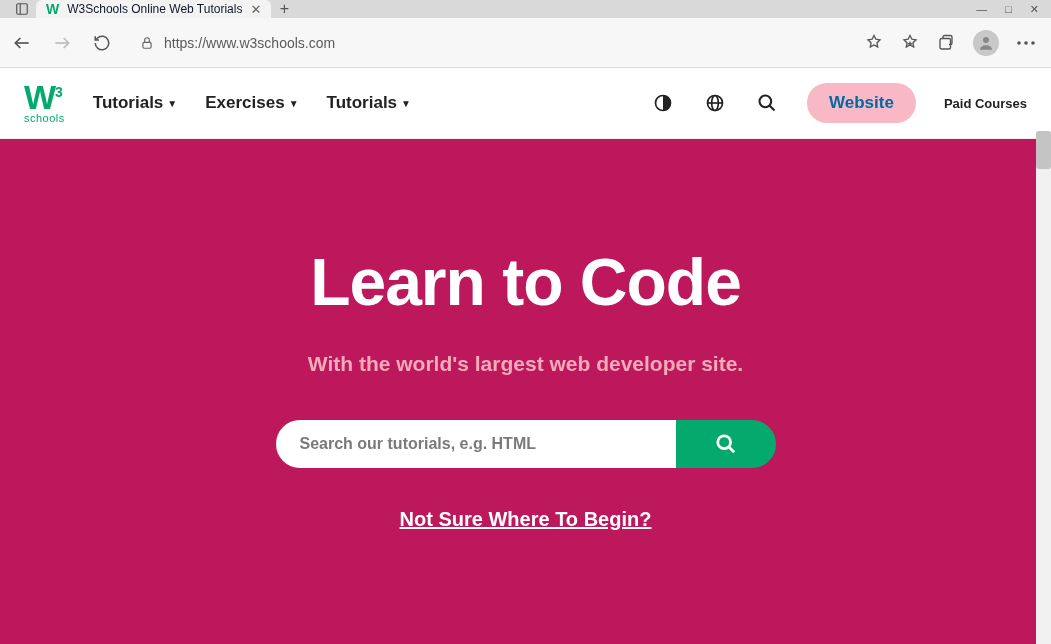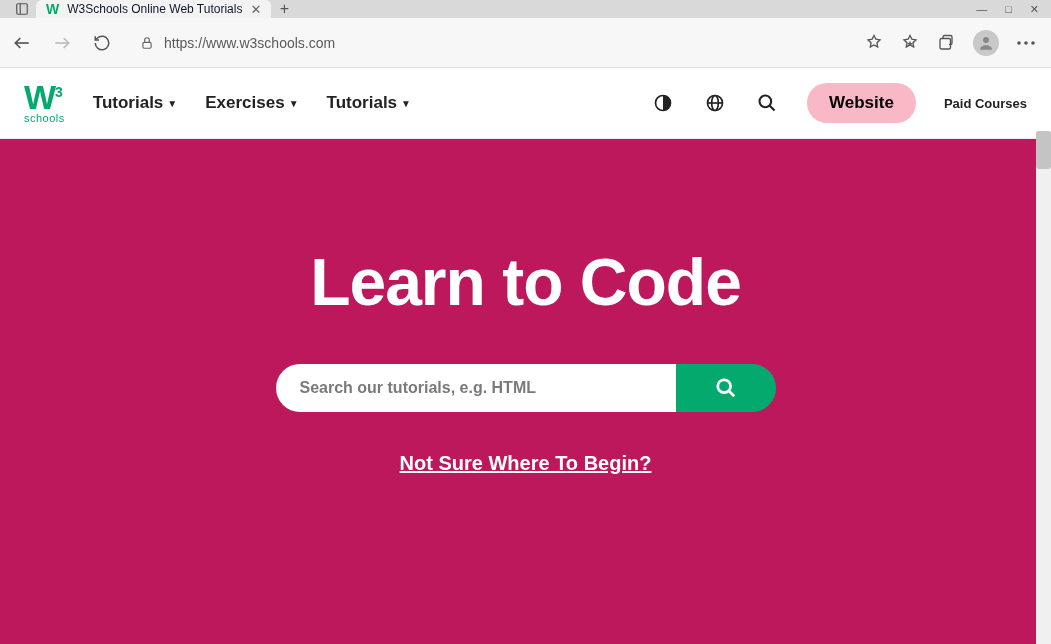--- a/index.html
+++ b/index.html
@@ -30,21 +30,21 @@
     .site-nav { display: flex; align-items: center; height: 71px; background: #fff; padding: 0 24px; gap: 28px; border-bottom: 1px solid #eee; }
     .logo { display: flex; flex-direction: column; align-items: flex-start; color: #04aa6d; line-height: 0.9; }
     .logo-top { font-size: 34px; font-weight: 800; letter-spacing: -1px; }
     .logo-top sup { font-size: 14px; vertical-align: super; }
     .logo-sub { font-size: 11px; font-weight: 400; letter-spacing: 0.5px; margin-top: 2px; }
     .nav-item { font-size: 17px; font-weight: 600; color: #222; cursor: pointer; display: flex; align-items: center; gap: 4px; }
     .caret-down { font-size: 10px; }
     .nav-spacer { flex: 1; }
     .icon-btn { cursor: pointer; color: #222; width: 24px; height: 24px; display: flex; align-items: center; justify-content: center; }
     .pill-btn { padding: 10px 22px; border-radius: 22px; font-size: 17px; font-weight: 600; cursor: pointer; }
-    .pill-pink { background: #f8b8c6; color: #000000; }
+    .pill-pink { background: #f8b8c6; color: #0369a1; }
     .pill-green { background: #04aa6d; color: #fff; }
     .plain-link { font-size: 13px; font-weight: 600; cursor: pointer; color: #222; }
 
     
     .hero { background: #be185d; height: 513px; display: flex; flex-direction: column; align-items: center; padding-top: 105px; color: #fff; position: relative; }
     .hero-title { font-size: 66px; font-weight: 800; letter-spacing: -1px; }
     .hero-sub { margin-top: 32px; font-size: 21px; font-weight: 700; color: #f3aab9; }
     .hero-search { margin-top: 44px; display: flex; width: 500px; height: 48px; border-radius: 26px; overflow: hidden; }
     .hero-search input { flex: 1; border: none; padding: 18px 24px; font-size: 16px; font-weight: 600; color: #555; outline: none; background: #fff; }
     .hero-search input::placeholder { color: #7a7a7a; font-weight: 600; }
@@ -183,20 +183,21 @@
   <div class="pill-btn pill-pink">
     <span>Website</span>
   </div>
   <div class="plain-link">
     <span>Paid Courses</span>
   </div>
 </div>
 
 <div class="hero">
   <h1 class="hero-title">Learn to Code</h1>
+  <div class="hero-sub">With the world's largest web developer site.</div>
   <div class="hero-search">
     <input type="text" placeholder="Search our tutorials, e.g. HTML" style="">
     <div class="hero-search-btn">
       <svg width="22" height="22" viewBox="0 0 24 24" fill="none" stroke="currentColor" stroke-width="3">
           <circle cx="10" cy="10" r="7"></circle>
           <line x1="21" y1="21" x2="15" y2="15"></line>
         </svg>
     </div>
   </div>
   <a class="hero-link">Not Sure Where To Begin?</a>

